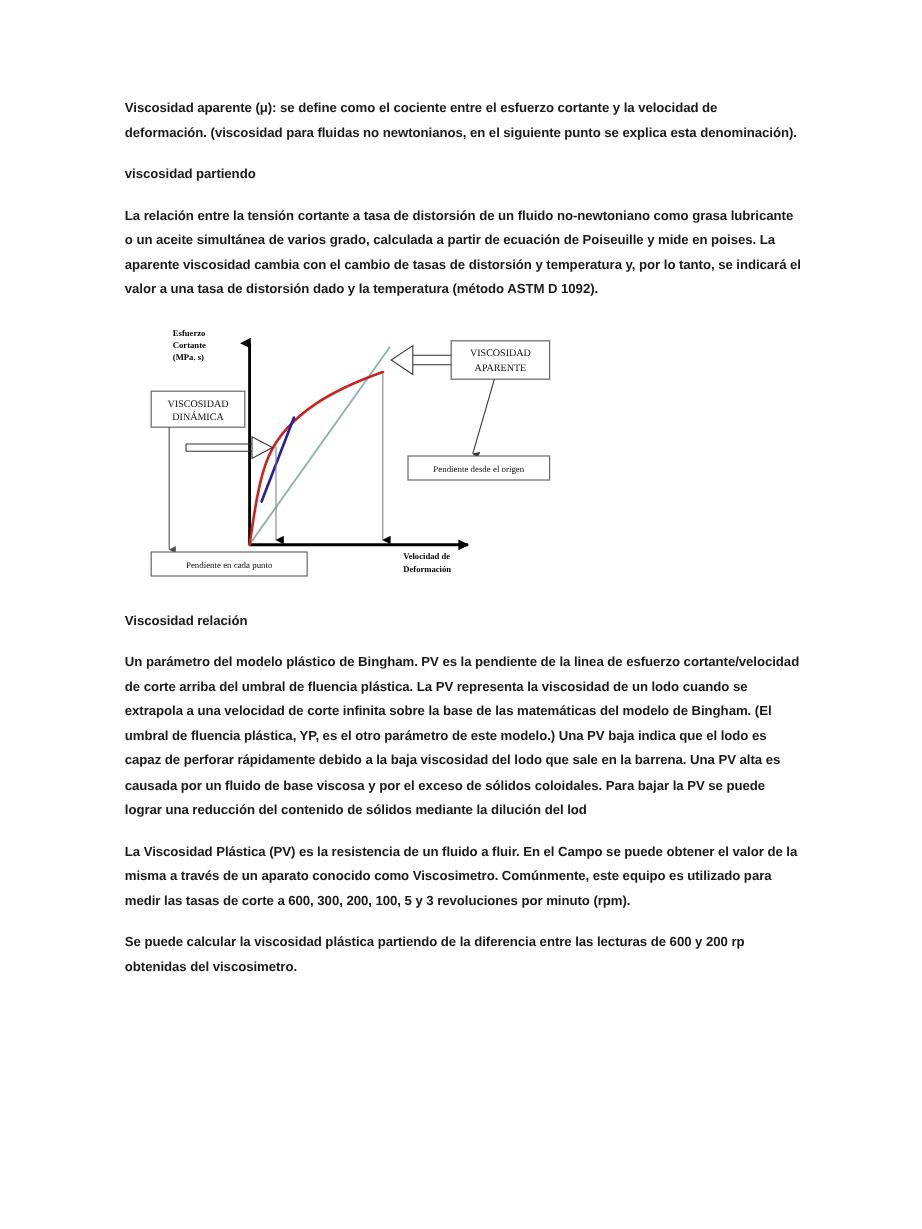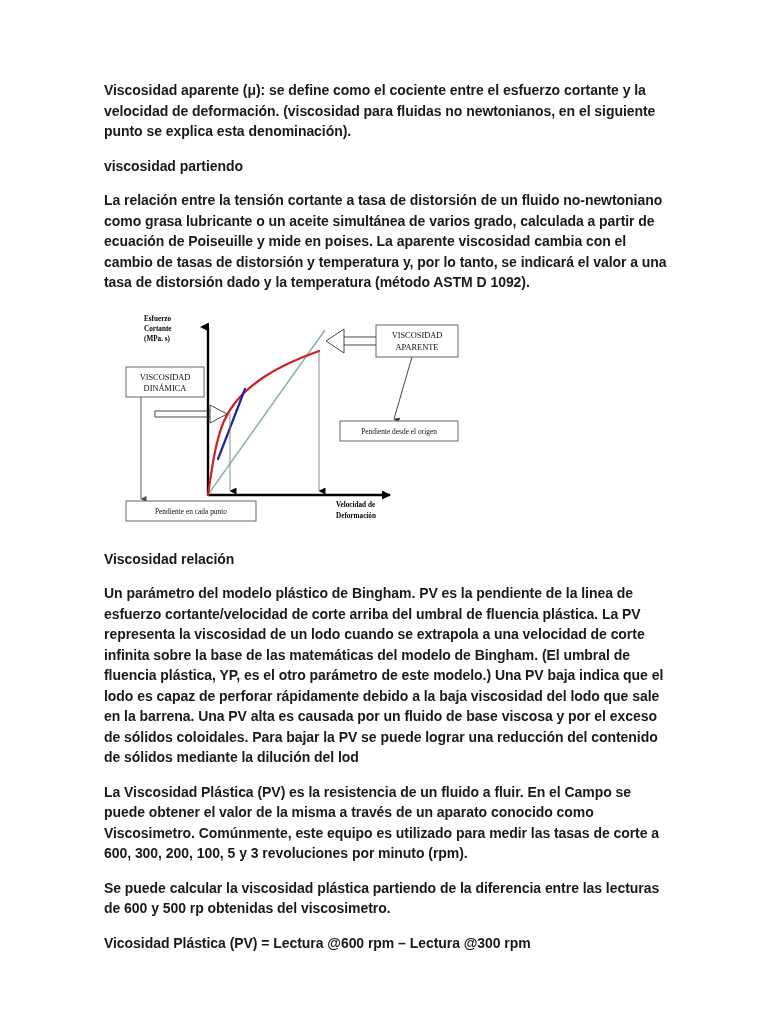--- a/index.html
+++ b/index.html
@@ -18,21 +18,21 @@
   .page {
     position: relative;
     width: 768px;
     height: 1024px;
     background: #ffffff;
     box-sizing: border-box;
     padding: 80px 100px 0 104px;
   }
   p.body-text {
     margin: 0 0 14px 0;
-    font-size: 14px;
+    font-size: 11px;
     line-height: 20.5px;
     font-weight: 600;
     letter-spacing: -0.05px;
     color: #1a1a1a;
     text-align: left;
   }
 
   
   .figure-wrap {
     position: relative;
@@ -138,19 +138,18 @@
       <text class="fig-axis-title" x="224" y="211">Deformación</text>
     </svg>
   </div>
 
   <p class="body-text">Viscosidad relación</p>
 
   <p class="body-text">Un parámetro del modelo plástico de Bingham. PV es la pendiente de la linea de esfuerzo cortante/velocidad de corte arriba del umbral de fluencia plástica. La PV representa la viscosidad de un lodo cuando se extrapola a una velocidad de corte infinita sobre la base de las matemáticas del modelo de Bingham. (El umbral de fluencia plástica, YP, es el otro parámetro de este modelo.) Una PV baja indica que el lodo es capaz de perforar rápidamente debido a la baja viscosidad del lodo que sale en la barrena. Una PV alta es causada por un fluido de base viscosa y por el exceso de sólidos coloidales. Para bajar la PV se puede lograr una reducción del contenido de sólidos mediante la dilución del lod</p>
 
   <p class="body-text">La Viscosidad Plástica (PV) es la resistencia de un fluido a fluir. En el Campo se puede obtener el valor de la misma a través de un aparato conocido como Viscosimetro. Comúnmente, este equipo es utilizado para medir las tasas de corte a 600, 300, 200, 100, 5 y 3 revoluciones por minuto (rpm).</p>
 
-  <p class="body-text">Se puede calcular la viscosidad plástica partiendo de la diferencia entre las lecturas de 600 y 500 rp obtenidas del viscosimetro.</p>
+  <p class="body-text">Se puede calcular la viscosidad plástica partiendo de la diferencia entre las lecturas de 600 y 200 rp obtenidas del viscosimetro.</p>
 
 
-  <p class="body-text">Vicosidad Plástica (PV) = Lectura @600 rpm – Lectura @300 rpm</p>
 
 
 </div>
 
 </body></html>

